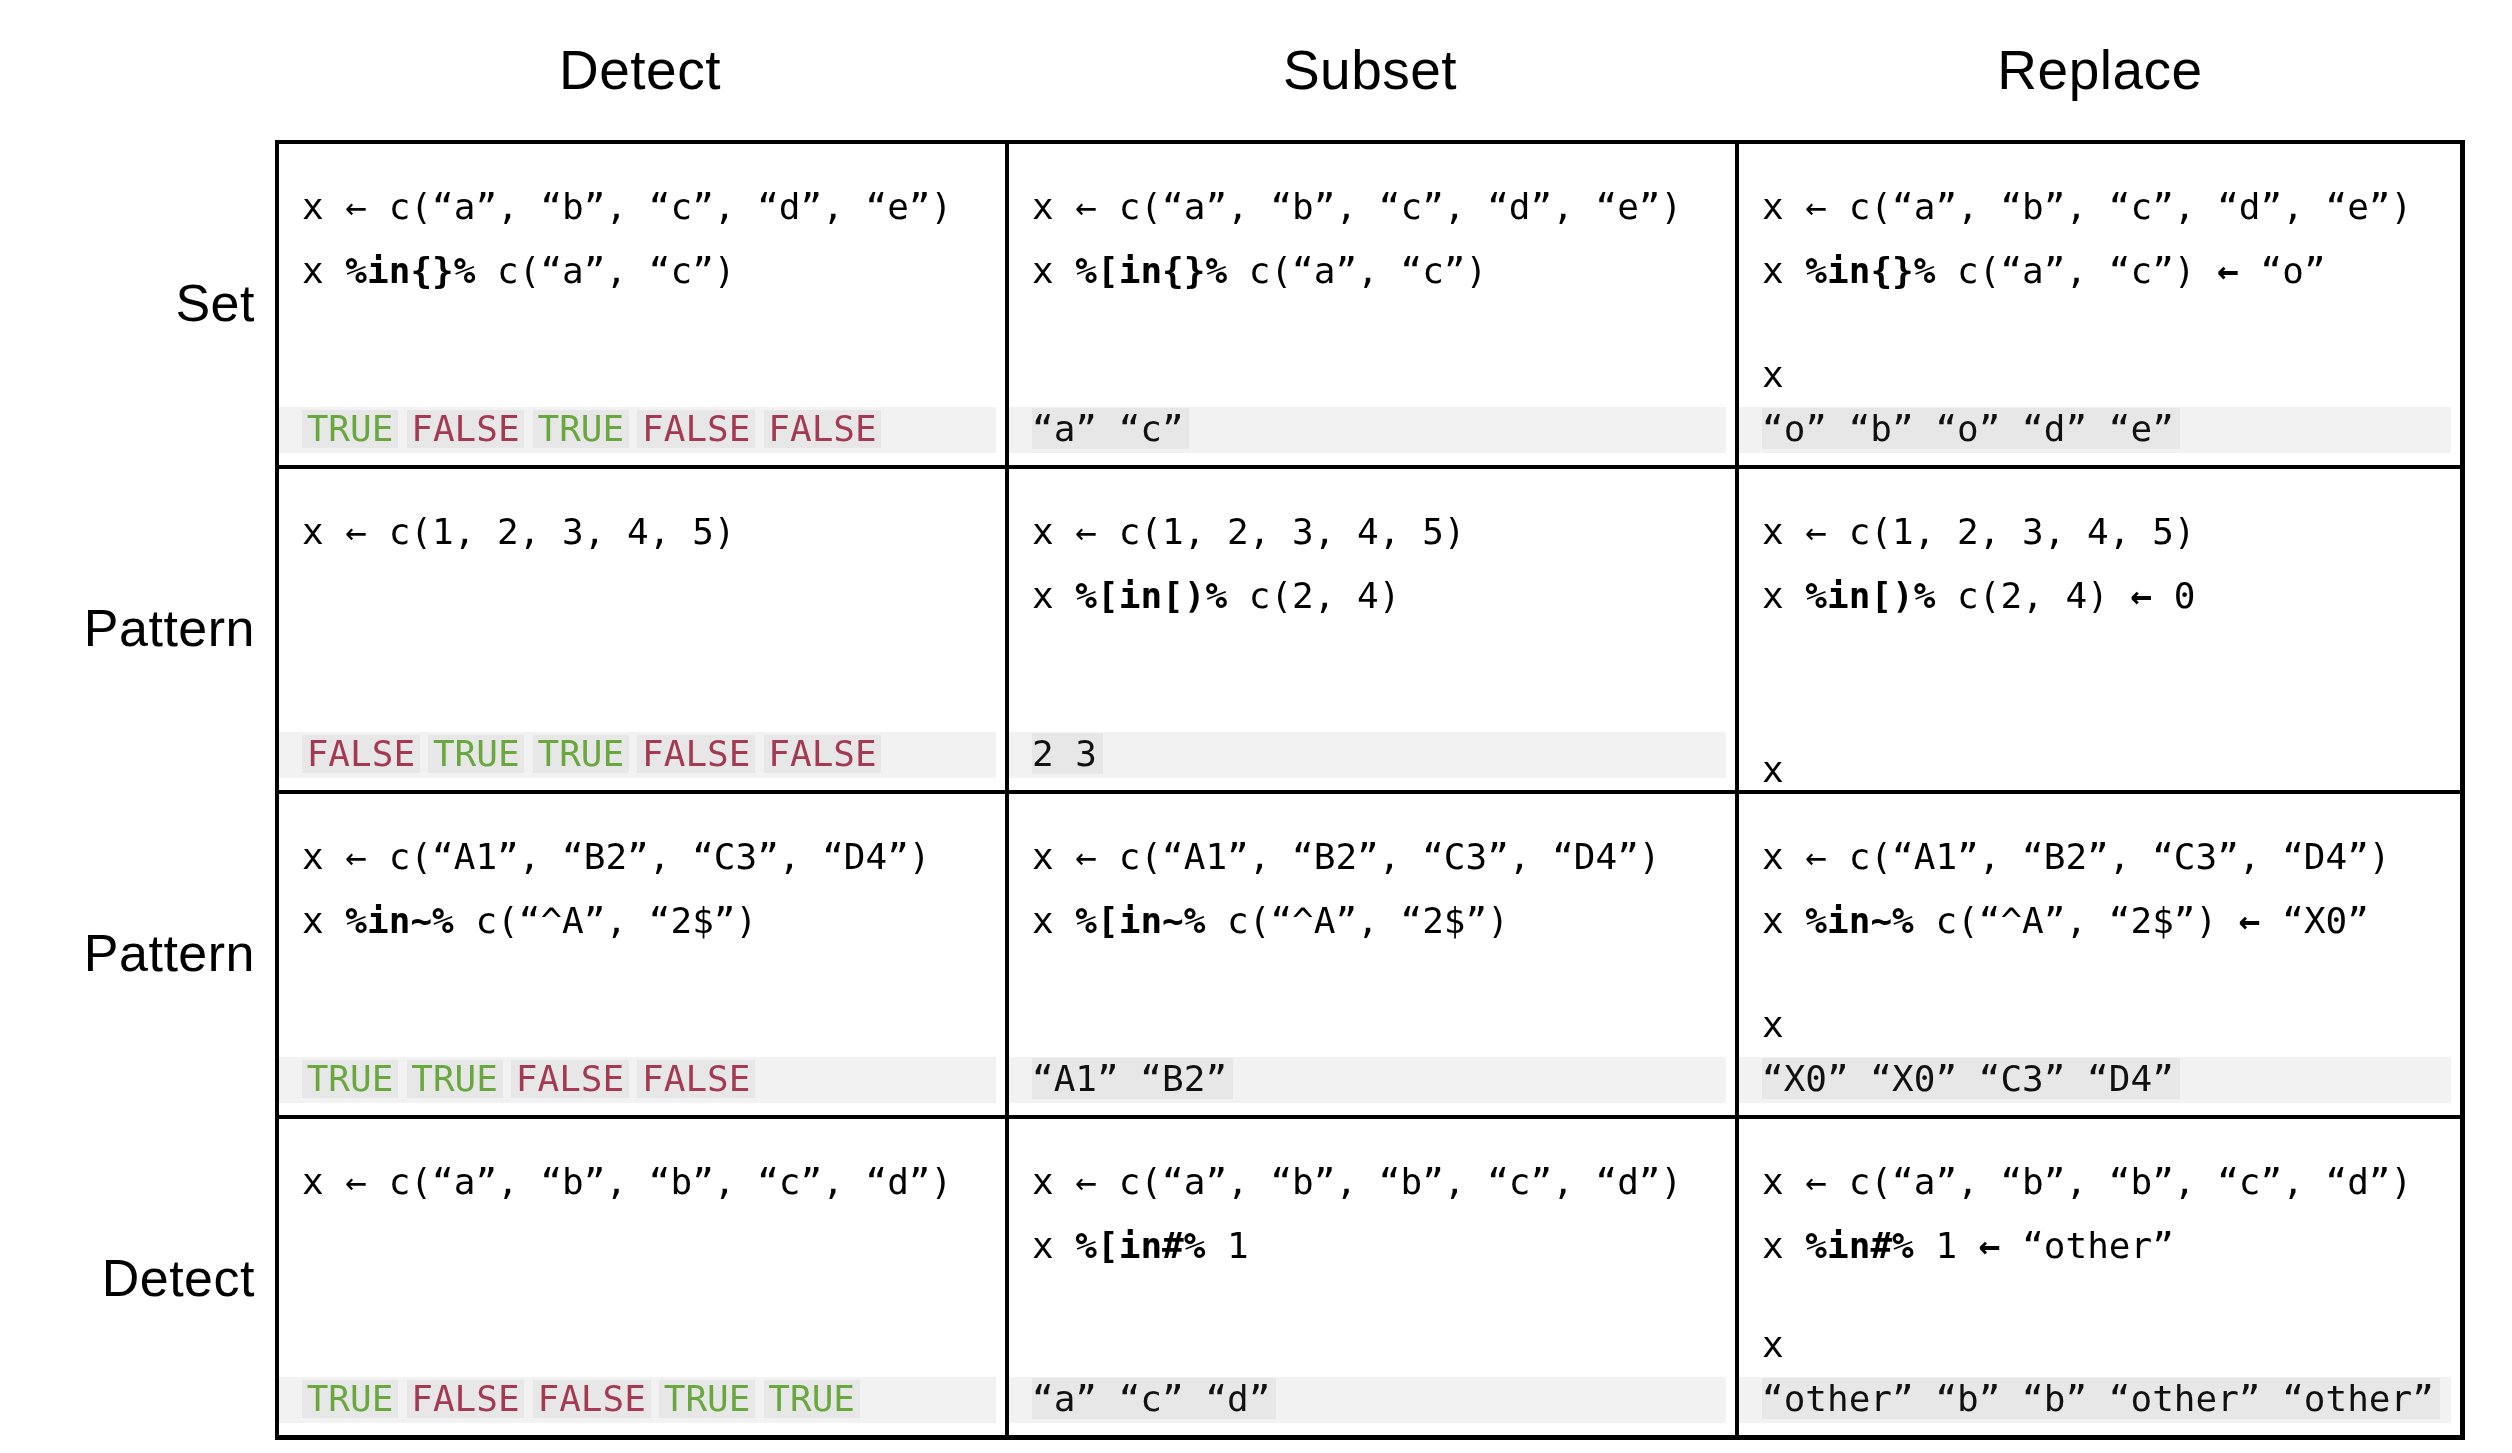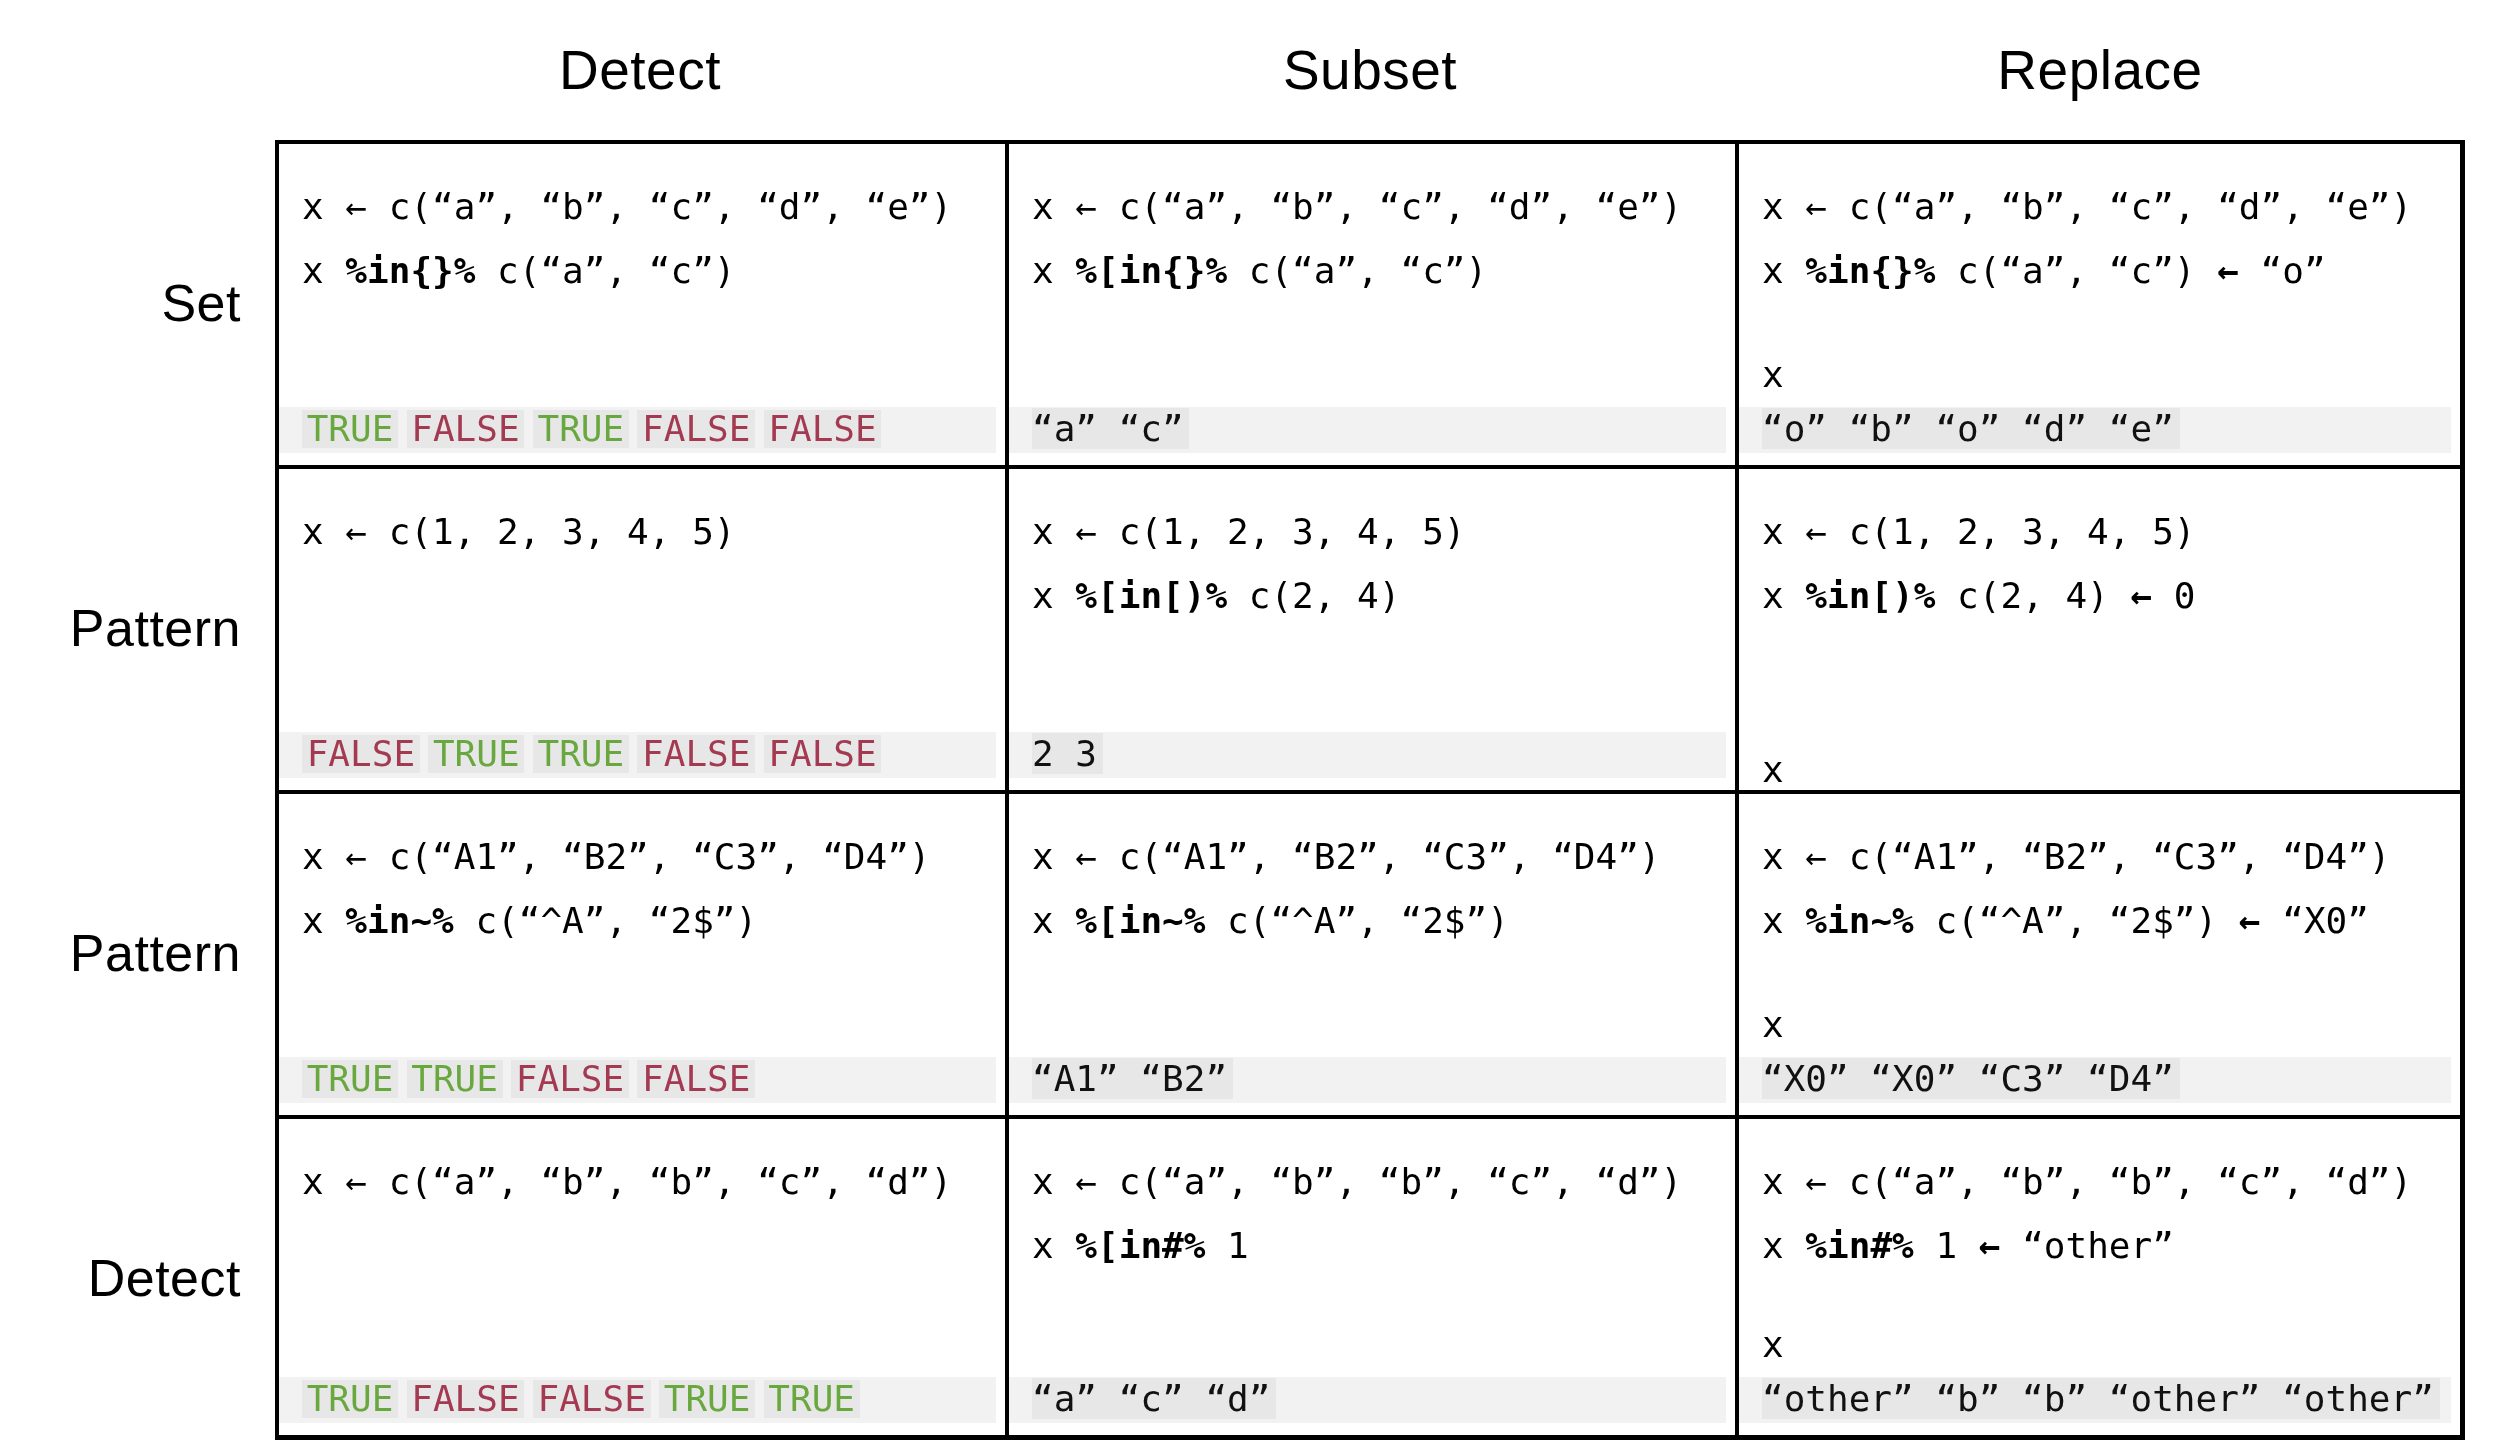--- a/index.html
+++ b/index.html
@@ -24,21 +24,21 @@
     grid-template-columns:275px 1fr 1fr 1fr;
     grid-template-rows:140px 1fr 1fr 1fr 1fr;
   }
   .corner{background:#fff;}
   .col-header{
     display:flex;align-items:center;justify-content:center;
     font-size:55px;color:#000;letter-spacing:0.5px;
   }
   .row-label{
     display:flex;align-items:center;justify-content:flex-end;
-    padding-right:34px;
+    padding-right:20px;
     font-size:52px;color:#000;letter-spacing:0.5px;
   }
   .cell{
     display:flex;flex-direction:column;
     background:#fff;
     border-left:4.7px solid var(--border);
     border-top:4.7px solid var(--border);
     box-sizing:border-box;
     overflow:hidden;
   }

